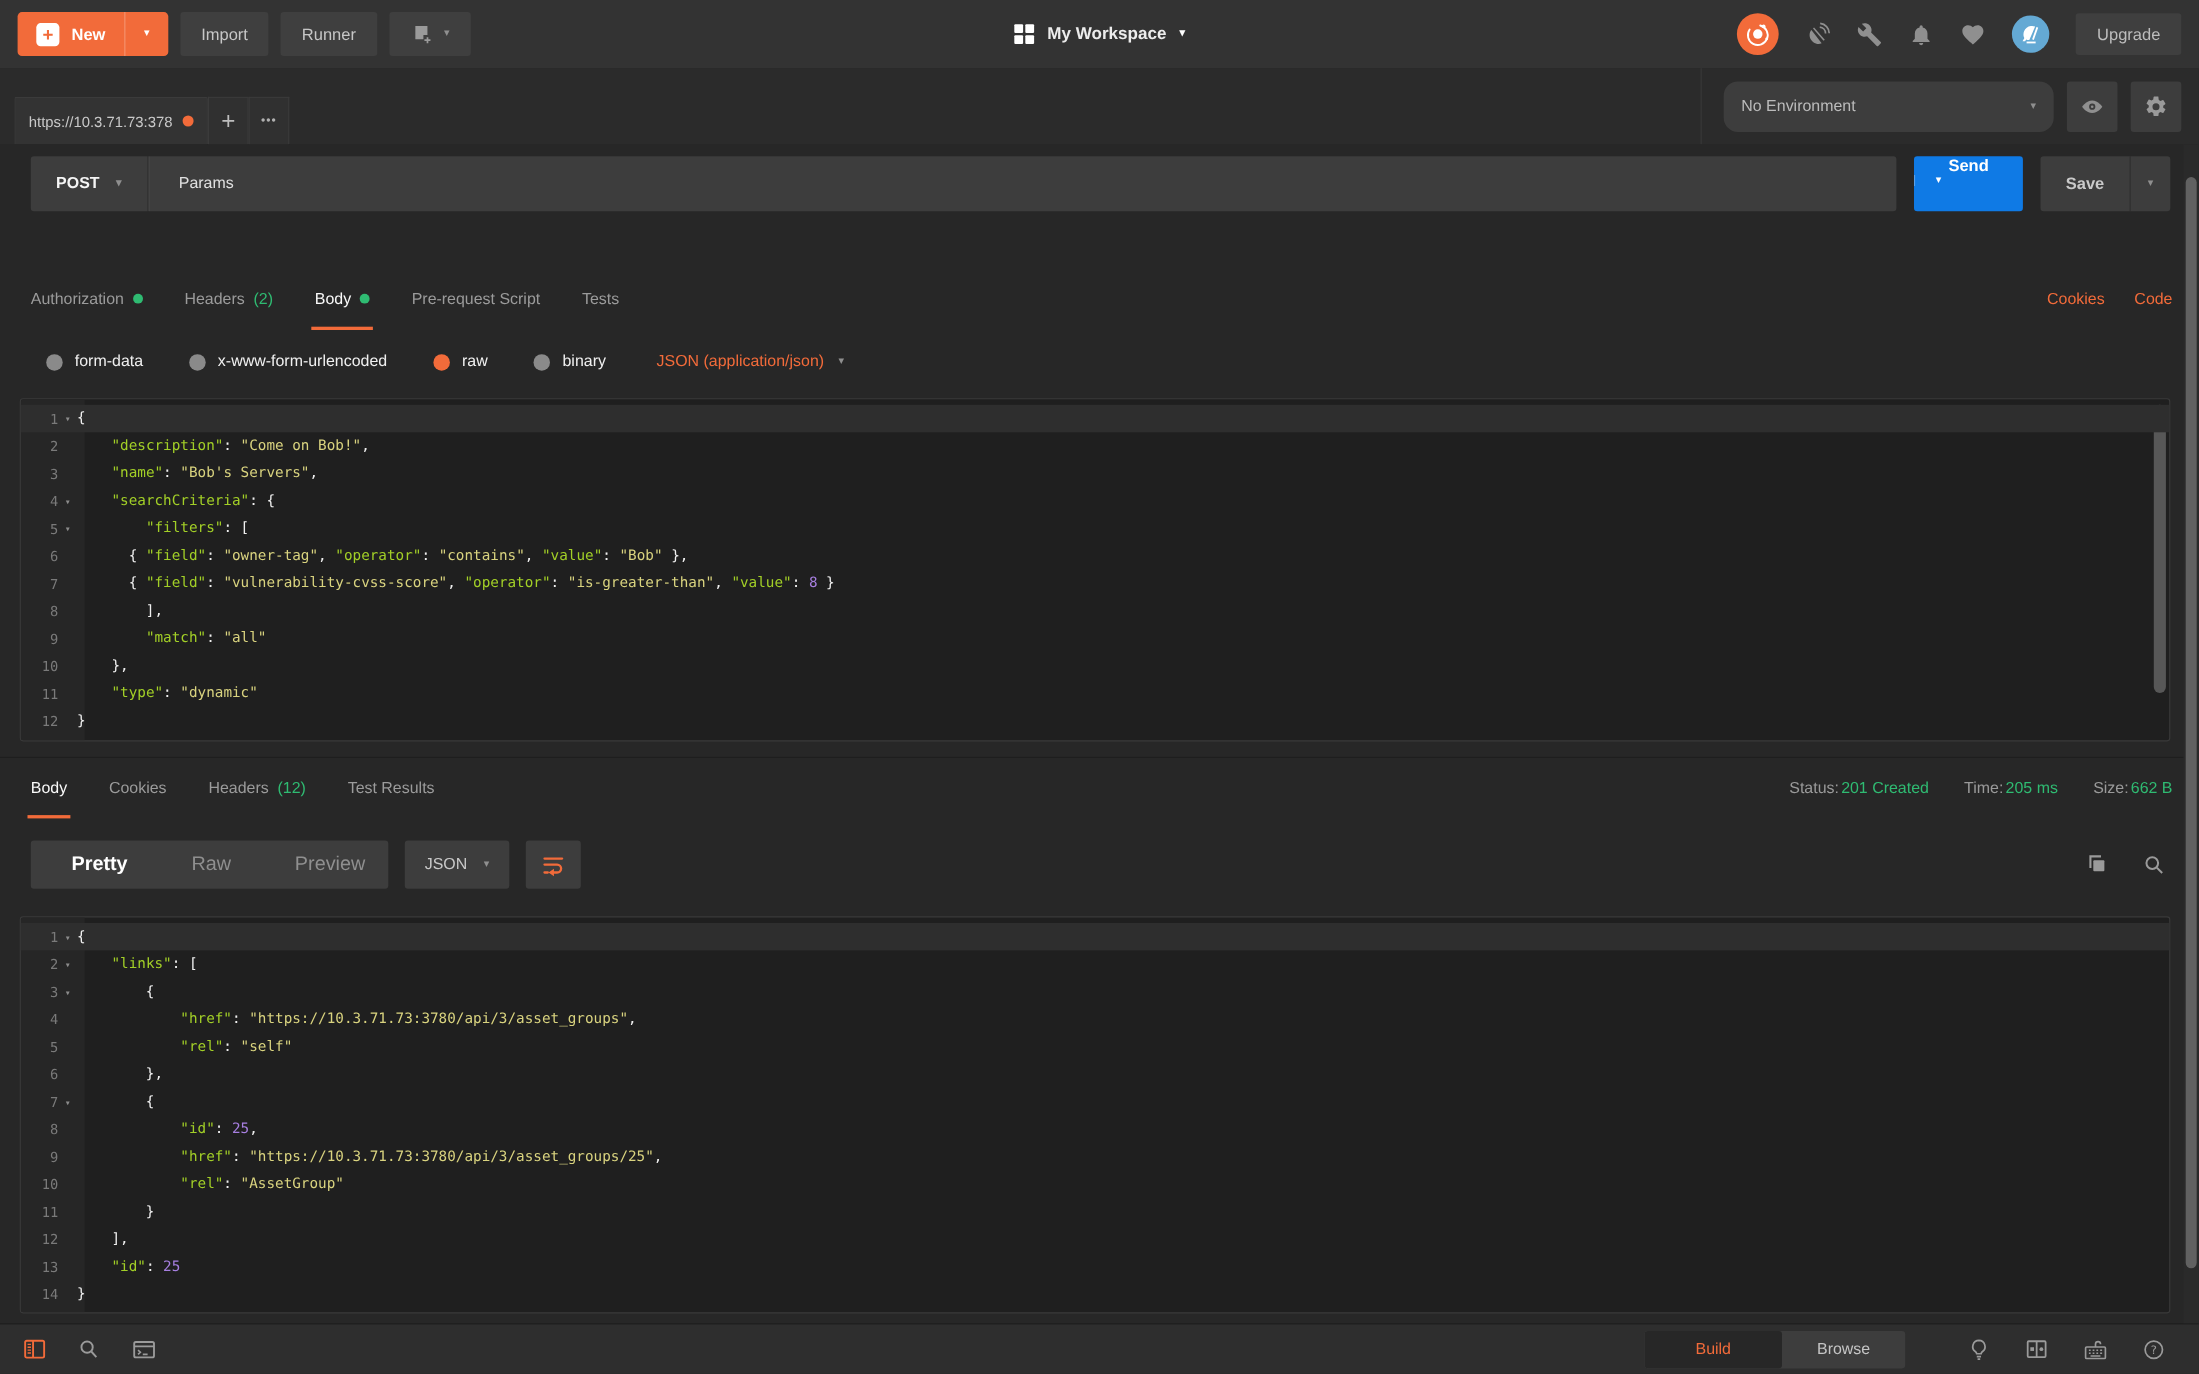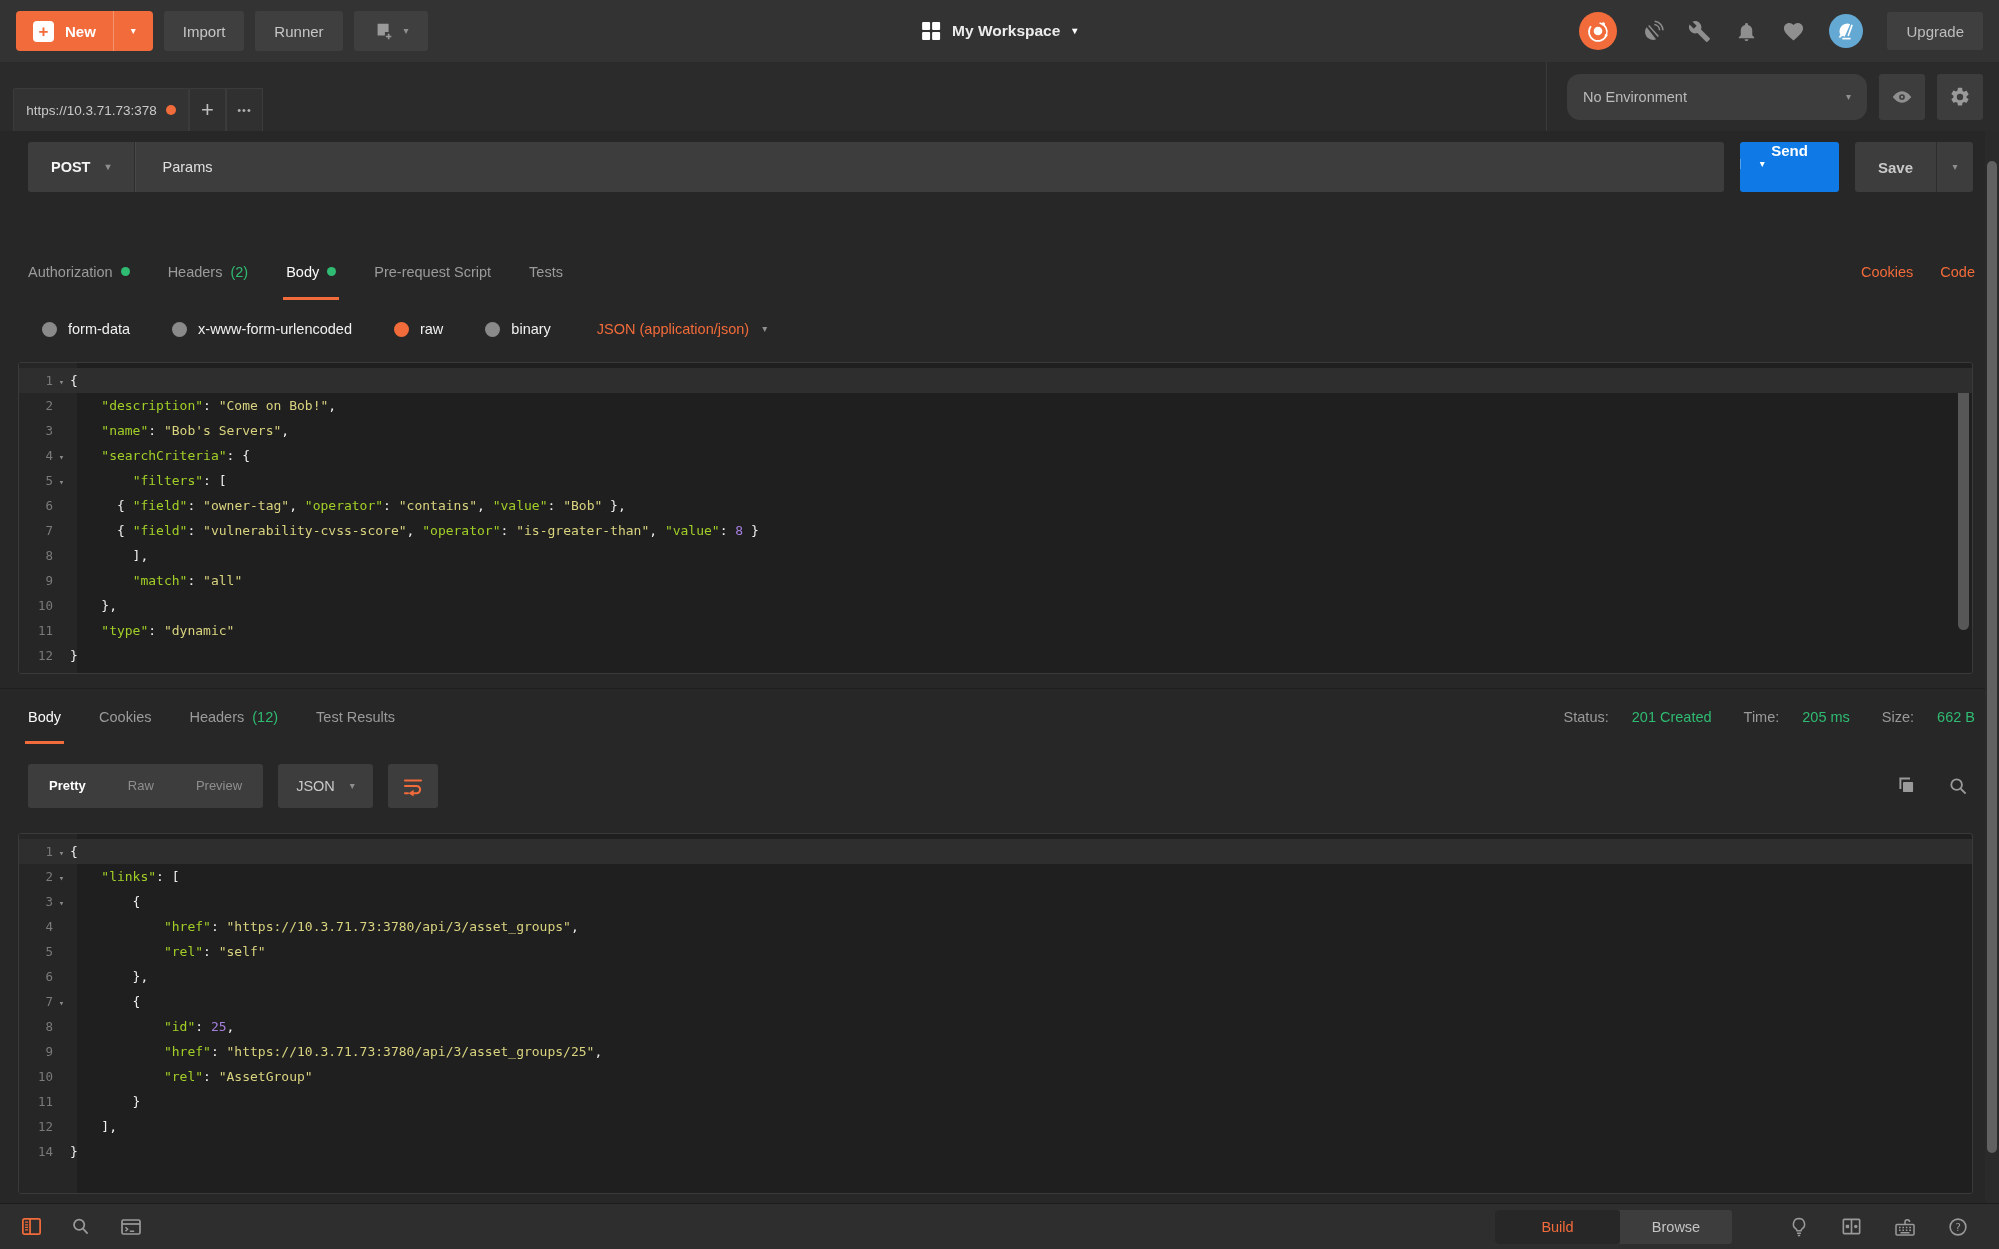--- a/index.html
+++ b/index.html
@@ -99,26 +99,26 @@
   .cl.active{background:#2e2e2e;}
   .ln{width:34px;flex:none;text-align:right;color:#7a7a7a;font-size:12.5px;}
   .fold{width:17px;flex:none;text-align:center;color:#8a8a8a;font-size:9px;padding-top:2px;}
   .ct{white-space:pre;color:var(--plain);}
   .t-p{color:var(--plain);} .t-k{color:var(--key);} .t-s{color:var(--str);} .t-n{color:var(--num);}
   .escroll{position:absolute;right:3px;top:5px;width:11px;height:calc(100% - 48px);
            background:#575757;border-radius:6px;}
   
   .respmeta{border-top:1px solid #1e1e1e;height:56px;}
   .metagrp{margin-left:auto;display:flex;align-items:center;gap:32px;font-size:14.5px;}
-  .mpair{display:flex;gap:23px;}
+  .mpair{display:flex;gap:2px;}
   .mlabel{color:#9a9a9a;} .mval{color:var(--green);}
   
   .resptoolbar{height:89px;display:flex;align-items:center;gap:15px;padding:0 30px 6px 28px;flex:none;}
   .seg{display:flex;align-items:center;background:var(--panel);border-radius:3px;height:44px;}
-  .seg .opt{padding:0 21px;color:#8f8f8f;font-size:13px;}
+  .seg .opt{padding:0 21px;color:#8f8f8f;font-size:18px;margin-left:16px;}
   .seg .opt.active{color:#fff;font-weight:bold;}
   .fmt{height:44px;background:var(--panel);border-radius:3px;display:flex;align-items:center;
        gap:15px;padding:16px 18px;color:#c9c9c9;font-size:14.5px;}
   .wrapbtn{width:50px;height:44px;background:var(--panel);border-radius:3px;
            display:flex;align-items:center;justify-content:center;}
   .rticons{margin-left:auto;display:flex;align-items:center;gap:30px;}
   
   .statusbar{margin-top:auto;height:46px;background:#2e2e2e;border-top:1px solid #1c1c1c;
              display:flex;align-items:center;padding:0 30px 0 20px;flex:none;}
   .sbleft{display:flex;align-items:center;gap:27px;}
@@ -500,20 +500,25 @@
         <span class="ln">11</span>
         <span class="fold"></span>
         <span class="ct"><span class="t-p">        }</span></span>
       </div>
       <div class="cl">
         <span class="ln">12</span>
         <span class="fold"></span>
         <span class="ct"><span class="t-p">    ],</span></span>
       </div>
       <div class="cl">
+        <span class="ln">13</span>
+        <span class="fold"></span>
+        <span class="ct"><span class="t-p">    </span><span class="t-k">"id"</span><span class="t-p">: </span><span class="t-n">25</span></span>
+      </div>
+      <div class="cl">
         <span class="ln">14</span>
         <span class="fold"></span>
         <span class="ct"><span class="t-p">}</span></span>
       </div>
     </div>
 
   <footer class="statusbar">
     <div class="sbleft">
       <span>
         <svg width="23" height="23" viewBox="0 0 24 24" fill="none" stroke="#f26b3a" stroke-width="1.8">

